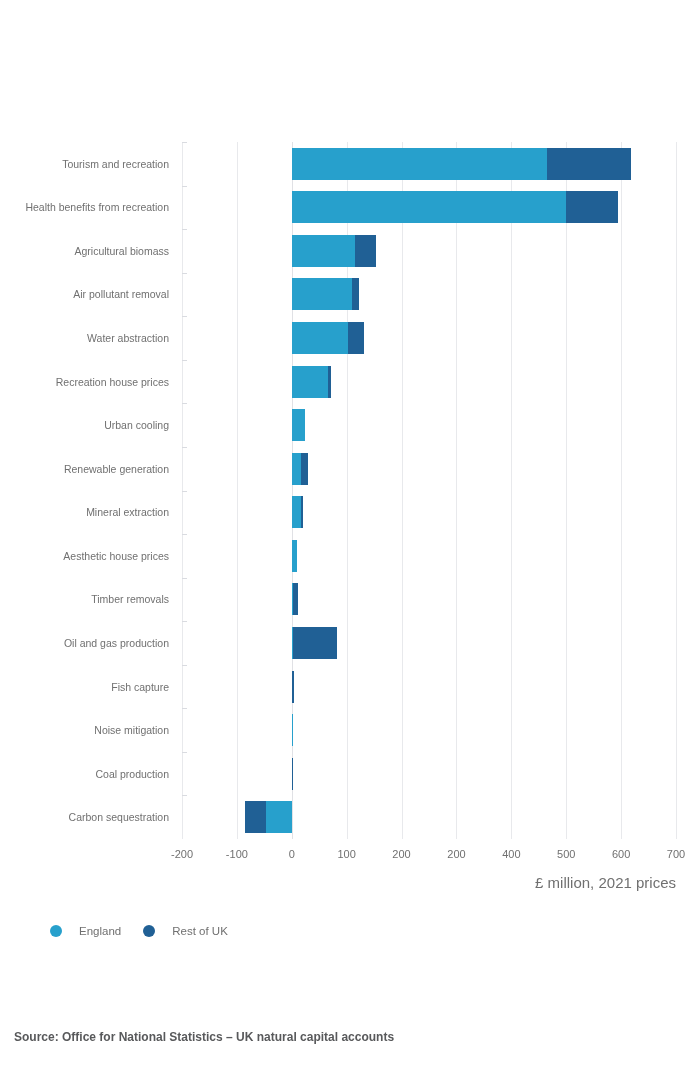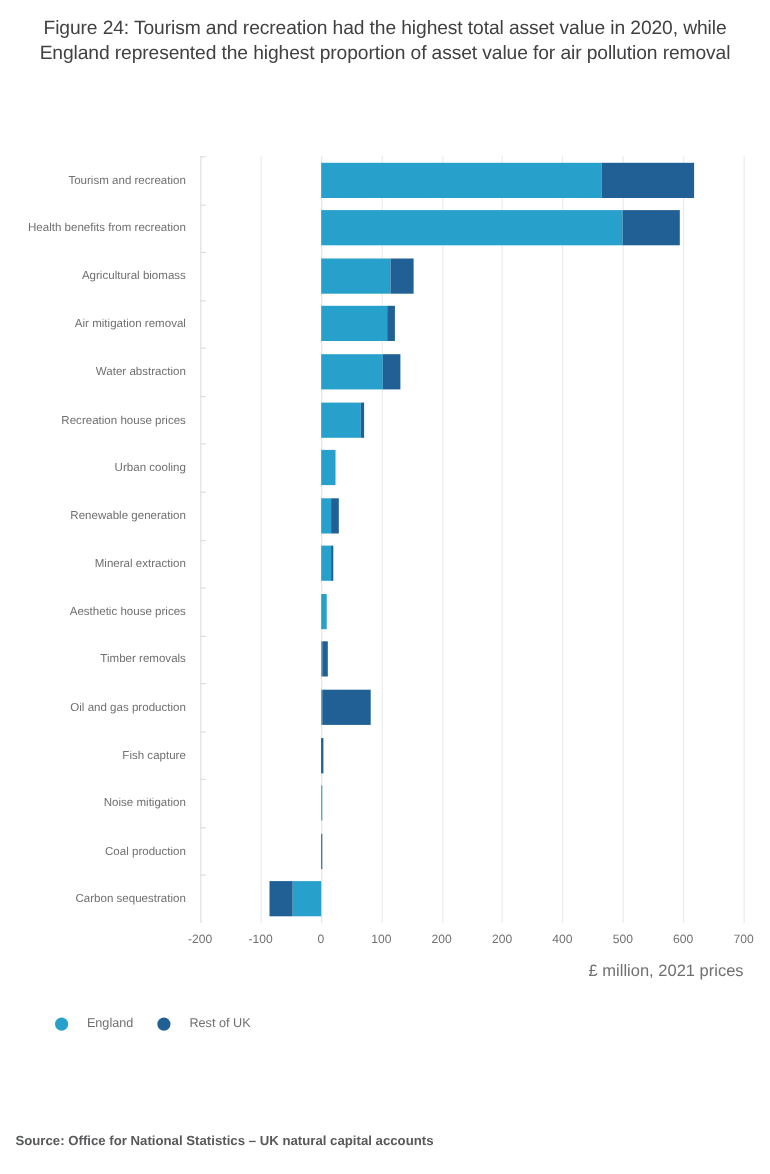--- a/index.html
+++ b/index.html
@@ -148,29 +148,28 @@
     top: 1030px;
     font-size: 12px;
     font-weight: bold;
     color: #58595b;
   }
 </style>
 </head>
 <body>
 
 <div class="header">
-  <div class="chart-title">Figure 24: Tourism and recreation had the highest total asset value in 2020, while England represented the highest proportion of asset value for air pollution removal</div>
 </div>
 
 <div class="plot-wrap">
   <div class="cat-col" id="cat-col">
       <div class="cat-label" style="top: 31.7812px;">Tourism and recreation</div>
       <div class="cat-label" style="top: 75.3438px;">Health benefits from recreation</div>
       <div class="cat-label" style="top: 118.906px;">Agricultural biomass</div>
-      <div class="cat-label" style="top: 162.469px;">Air mitigation removal</div>
+      <div class="cat-label" style="top: 162.469px;">Air pollutant removal</div>
       <div class="cat-label" style="top: 206.031px;">Water abstraction</div>
       <div class="cat-label" style="top: 249.594px;">Recreation house prices</div>
       <div class="cat-label" style="top: 293.156px;">Urban cooling</div>
       <div class="cat-label" style="top: 336.719px;">Renewable generation</div>
       <div class="cat-label" style="top: 380.281px; padding-left: 20px;">Mineral extraction</div>
       <div class="cat-label" style="top: 423.844px;">Aesthetic house prices</div>
       <div class="cat-label" style="top: 467.406px;">Timber removals</div>
       <div class="cat-label" style="top: 510.969px;">Oil and gas production</div>
       <div class="cat-label" style="top: 554.531px;">Fish capture</div>
       <div class="cat-label" style="top: 598.094px;">Noise mitigation</div>

